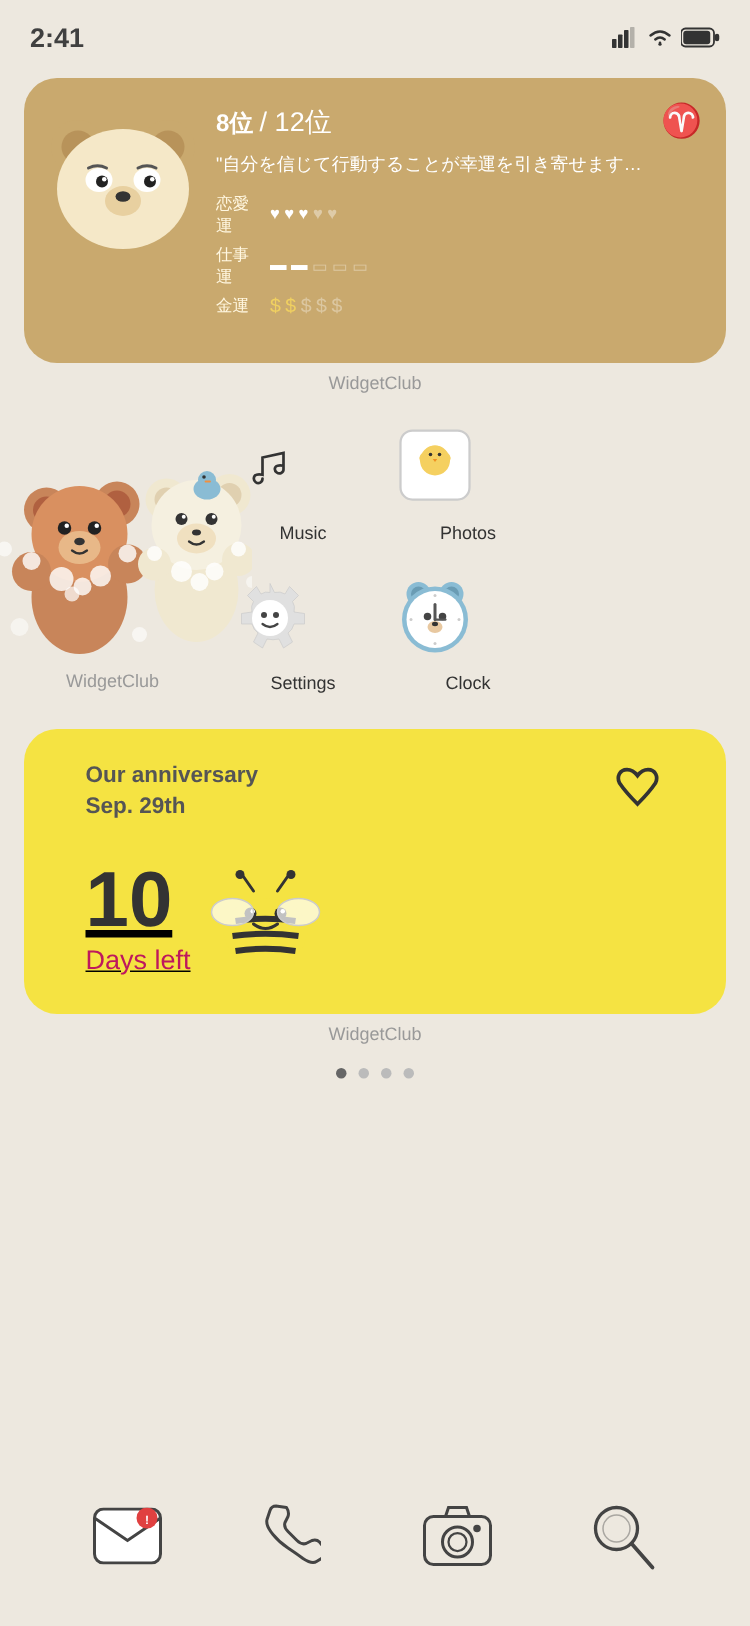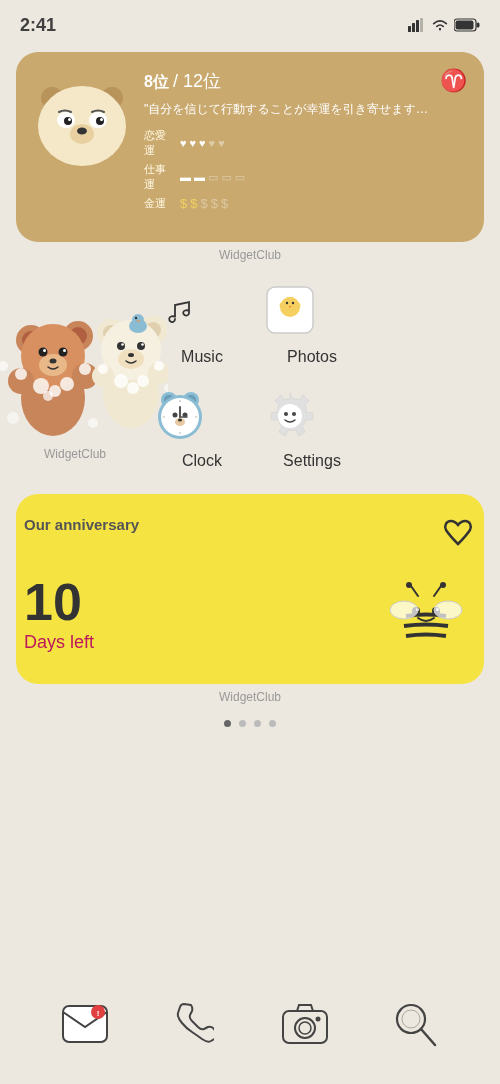--- a/index.html
+++ b/index.html
@@ -91,36 +91,36 @@
       width: 100px;
     }
     .app-icon {
       width: 64px;
       height: 64px;
       display: flex;
       align-items: center;
       justify-content: center;
     }
     .app-label {
-      font-size: 16px;
+      font-size: 12px;
       color: #333;
       margin-left: 44px;
     }
     .widget-rilakkuma-label {
       font-size: 12px;
       color: #999;
       margin-top: 4px;
     }
 
     
     .widget-anniversary {
       margin: 0 16px;
       background: #f5e342;
       border-radius: 22px;
-      padding: 20px 8px;
+      padding: 20px 41px;
       min-height: 190px;
       position: relative;
     }
     .anniversary-title {
       font-size: 15px;
       font-weight: 600;
       color: #555;
       line-height: 1.4;
     }
     .anniversary-days {
@@ -380,20 +380,35 @@
       <circle cx="110" cy="145" r="5" fill="white" opacity="0.6"></circle>
       <circle cx="185" cy="110" r="4" fill="white" opacity="0.5"></circle>
     </svg>
     <span class="widget-rilakkuma-label">WidgetClub</span>
   </div>
 
   <div class="app-icon-wrap">
     <div class="app-icon">
       <svg width="58" height="58" viewBox="0 0 58 58">
 
+        <path d="M29 8 L32 14 Q36 13 39 15 L42 10 L48 16 L44 20 Q46 23 45 27 L52 28 L52 35 L45 35 Q44 39 41 41 L44 47 L38 51 L35 45 Q31 46 27 45 L24 51 L18 47 L21 41 Q18 39 17 35 L10 35 L10 28 L17 27 Q16 23 18 20 L14 16 L20 10 L23 15 Q26 13 29 14 Z" fill="#e0e0e0" stroke="#ccc" stroke-width="0.5"></path>
+        <circle cx="29" cy="31" r="12" fill="white"></circle>
+
+        <circle cx="25" cy="29" r="2" fill="#444"></circle>
+        <circle cx="33" cy="29" r="2" fill="#444"></circle>
+        <path d="M24 35 Q29 39 34 35" stroke="#444" stroke-width="1.5" fill="none" stroke-linecap="round"></path>
+      </svg>
+    </div>
+    <span class="app-label">Settings</span>
+  </div>
+
+  <div class="app-icon-wrap">
+    <div class="app-icon">
+      <svg width="58" height="58" viewBox="0 0 58 58">
+
         <circle cx="18" cy="15" r="8" fill="#8abcd4"></circle>
         <circle cx="40" cy="15" r="8" fill="#8abcd4"></circle>
         <circle cx="18" cy="15" r="5" fill="#6a9cb4"></circle>
         <circle cx="40" cy="15" r="5" fill="#6a9cb4"></circle>
 
         <circle cx="29" cy="32" r="22" fill="#8abcd4"></circle>
         <circle cx="29" cy="32" r="19" fill="white"></circle>
 
         <circle cx="24" cy="30" r="2.5" fill="#444"></circle>
         <circle cx="34" cy="30" r="2.5" fill="#444"></circle>
@@ -405,49 +420,35 @@
         <line x1="29" y1="32" x2="36" y2="32" stroke="#555" stroke-width="1.5" stroke-linecap="round"></line>
 
         <circle cx="29" cy="16" r="1" fill="#ccc"></circle>
         <circle cx="29" cy="48" r="1" fill="#ccc"></circle>
         <circle cx="13" cy="32" r="1" fill="#ccc"></circle>
         <circle cx="45" cy="32" r="1" fill="#ccc"></circle>
       </svg>
     </div>
     <span class="app-label">Clock</span>
   </div>
-
-  <div class="app-icon-wrap">
-    <div class="app-icon">
-      <svg width="58" height="58" viewBox="0 0 58 58">
-
-        <path d="M29 8 L32 14 Q36 13 39 15 L42 10 L48 16 L44 20 Q46 23 45 27 L52 28 L52 35 L45 35 Q44 39 41 41 L44 47 L38 51 L35 45 Q31 46 27 45 L24 51 L18 47 L21 41 Q18 39 17 35 L10 35 L10 28 L17 27 Q16 23 18 20 L14 16 L20 10 L23 15 Q26 13 29 14 Z" fill="#e0e0e0" stroke="#ccc" stroke-width="0.5"></path>
-        <circle cx="29" cy="31" r="12" fill="white"></circle>
-
-        <circle cx="25" cy="29" r="2" fill="#444"></circle>
-        <circle cx="33" cy="29" r="2" fill="#444"></circle>
-        <path d="M24 35 Q29 39 34 35" stroke="#444" stroke-width="1.5" fill="none" stroke-linecap="round"></path>
-      </svg>
-    </div>
-    <span class="app-label">Settings</span>
-  </div>
 </div>
 
 <div class="widget-anniversary" style="margin-top:8px;">
   <div style="display:flex; justify-content:space-between; align-items:flex-start;">
     <div>
       <div class="anniversary-title">Our anniversary</div>
+      <div class="anniversary-title">Sep. 29th</div>
     </div>
 
     <svg width="36" height="36" viewBox="0 0 36 36">
       <path d="M18 30 Q10 22 6 16 C4 12 6 7 11 7 C14 7 16.5 9 18 11 C19.5 9 22 7 25 7 C30 7 32 12 30 16 Q26 22 18 30 Z" fill="none" stroke="#333" stroke-width="2.5"></path>
     </svg>
   </div>
 
-  <div style="display:flex; justify-content:space-between; align-items:flex-end; margin-top:10px;">
+  <div style="display:flex; align-items:flex-end; margin-top:10px;text-decoration:underline;">
     <div>
       <div class="anniversary-days">10</div>
       <div class="anniversary-days-label">Days left</div>
     </div>
 
     <svg width="100" height="75" viewBox="0 0 100 75">
 
       <line x1="42" y1="18" x2="35" y2="8" stroke="#333" stroke-width="2" stroke-linecap="round"></line>
       <line x1="58" y1="18" x2="65" y2="8" stroke="#333" stroke-width="2" stroke-linecap="round"></line>
       <circle cx="33" cy="7" r="3" fill="#333"></circle>

